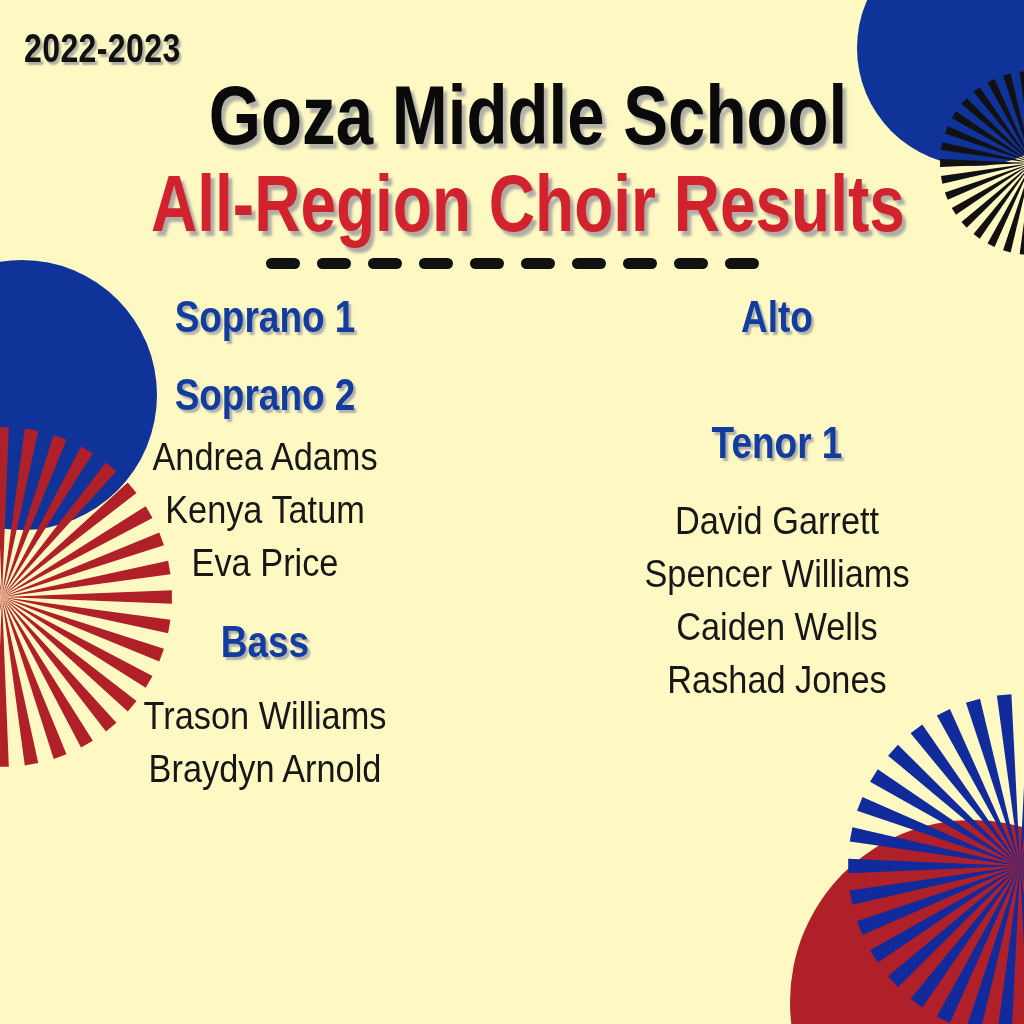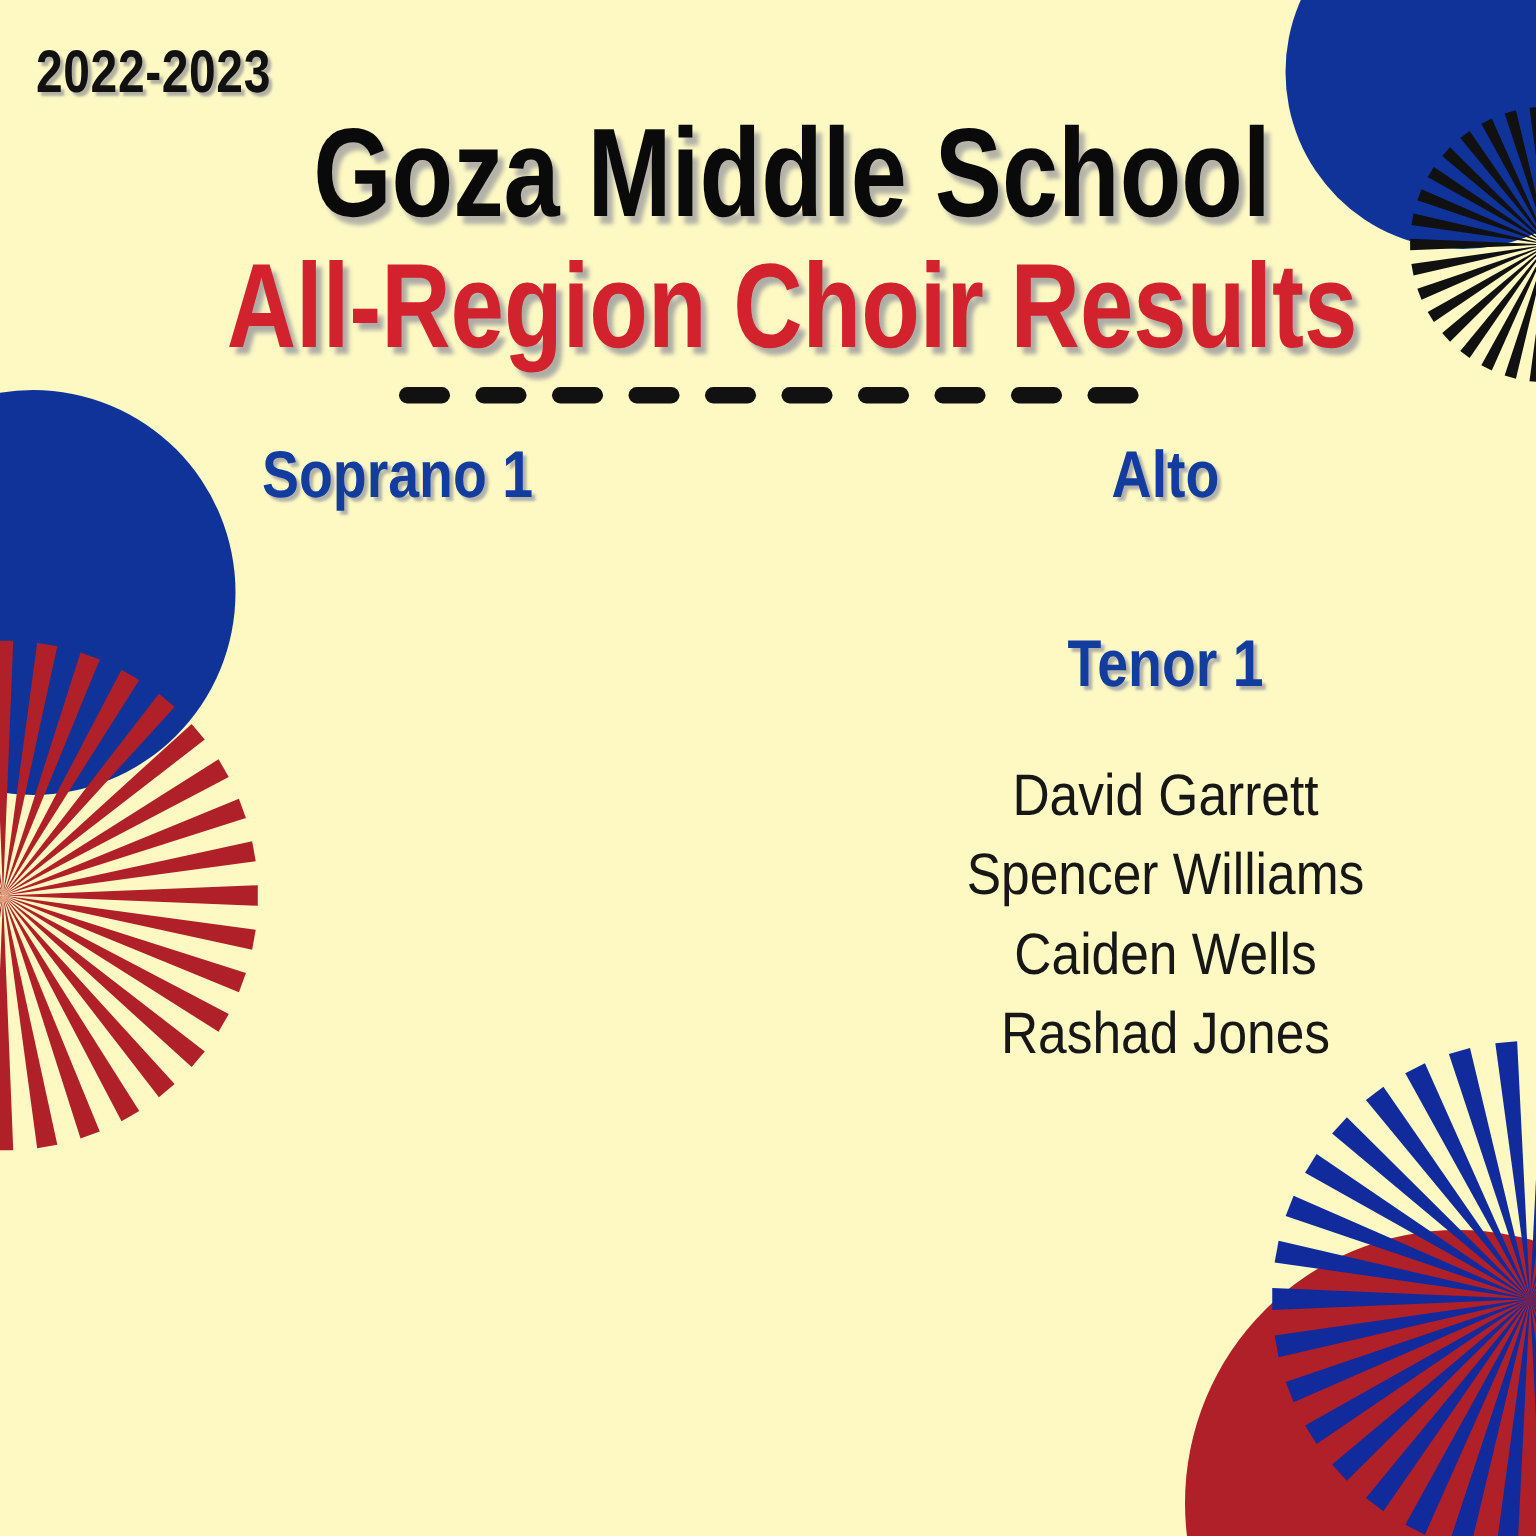--- a/index.html
+++ b/index.html
@@ -128,21 +128,21 @@
     transform: scaleX(0.88);
     margin: 0;
     line-height: 1.36;
     white-space: nowrap;
   }
   .names { margin-top: 10px; }
 
   .sp2 { margin-top: 28px; }
   .bass-sec { margin-top: 28px; }
   .tenor-sec { margin-top: 36px; }
-  .tenor-sec .names { margin-top: 36px; }
+  .tenor-sec .names { margin-top: 26px; }
   .bass-sec .names { margin-top: 22px; }
 </style>
 </head>
 <body>
 
 <div id="poster">
 
   <svg id="deco-layer" width="1024" height="1024" viewBox="0 0 1024 1024" aria-hidden="true">
       <circle cx="975" cy="48" r="118" fill="#0f3399"></circle>
       <circle cx="22" cy="395" r="135" fill="#0f3399"></circle>
@@ -282,21 +282,36 @@
       </div>
 
     <div class="columns">
 
       <div class="col col-left">
 
         <div class="section">
           <div class="section-title">Soprano 1</div>
         </div>
 
-
+        <div class="section sp2">
+          <div class="section-title">Soprano 2</div>
+          <div class="names">
+            <div class="name">Andrea Adams</div>
+            <div class="name">Kenya Tatum</div>
+            <div class="name">Eva Price</div>
+          </div>
+        </div>
+
+        <div class="section bass-sec">
+          <div class="section-title">Bass</div>
+          <div class="names">
+            <div class="name">Trason Williams</div>
+            <div class="name">Braydyn Arnold</div>
+          </div>
+        </div>
 
       </div>
 
       <div class="col col-right">
 
         <div class="section">
           <div class="section-title">Alto</div>
         </div>
 
         <div class="section tenor-sec">

